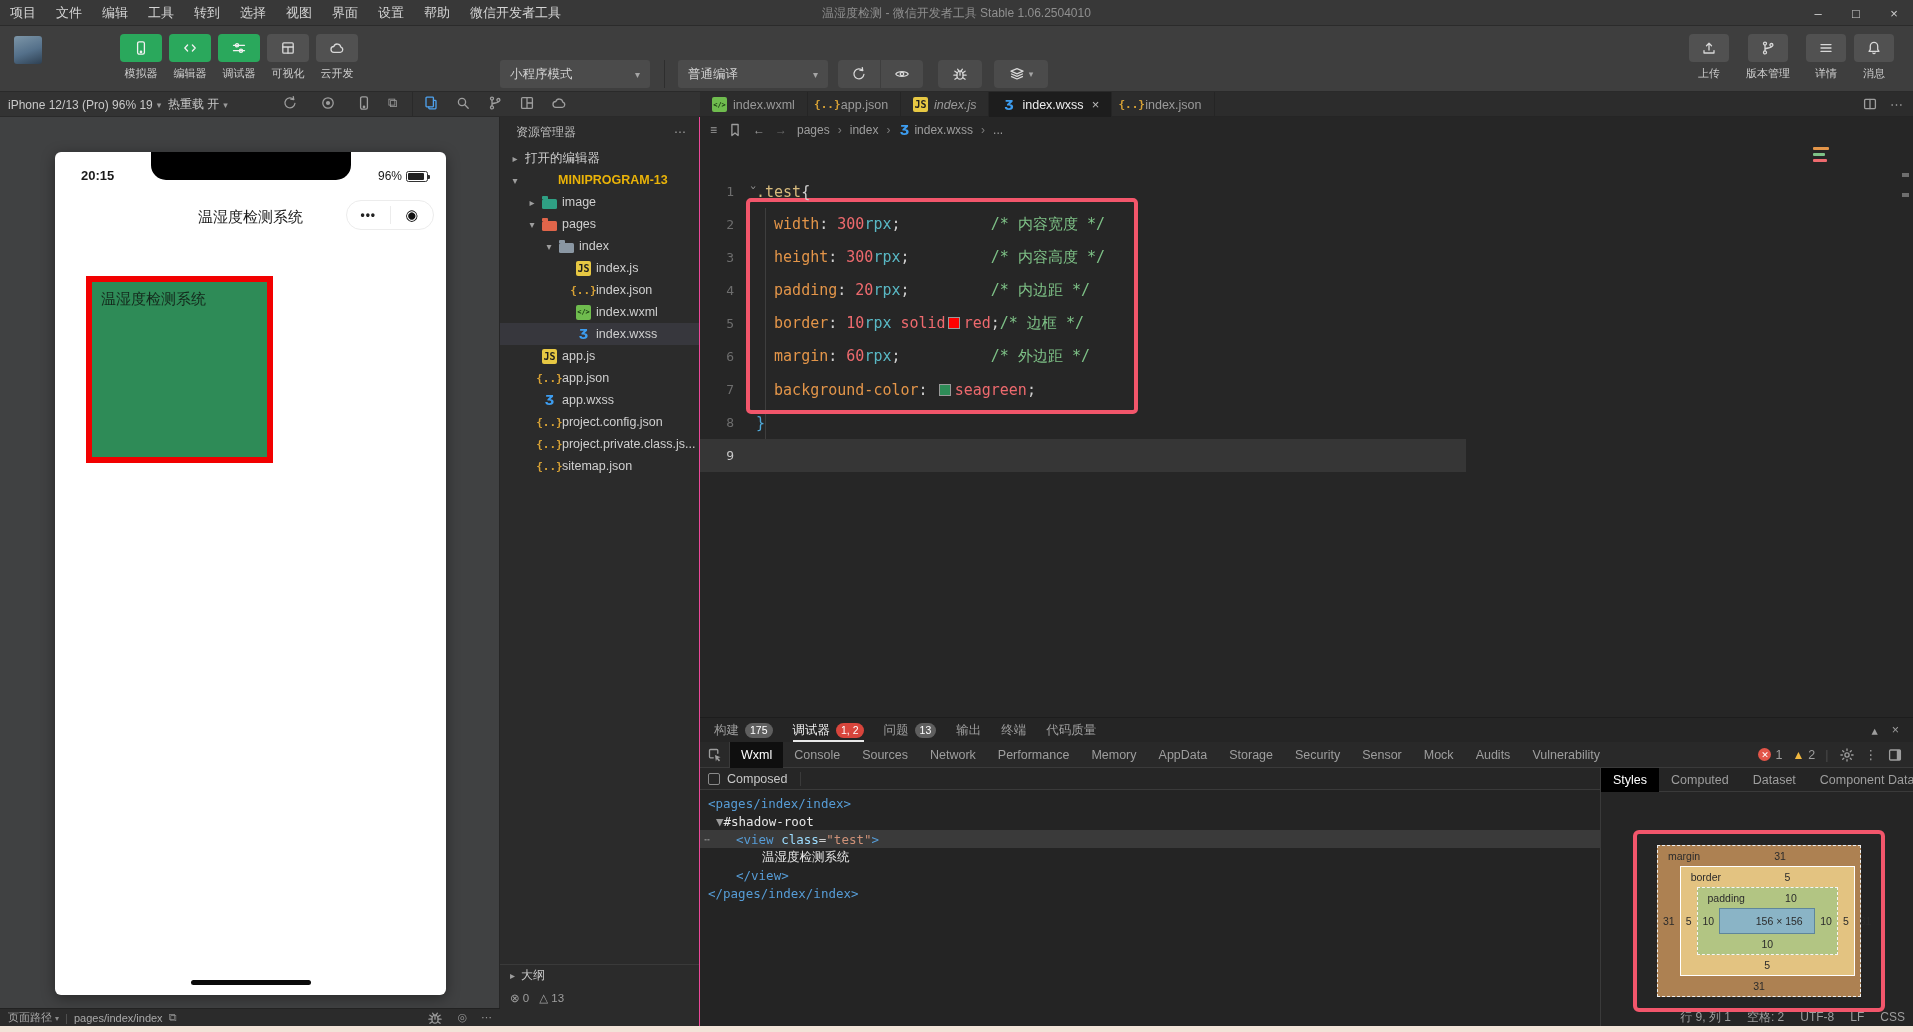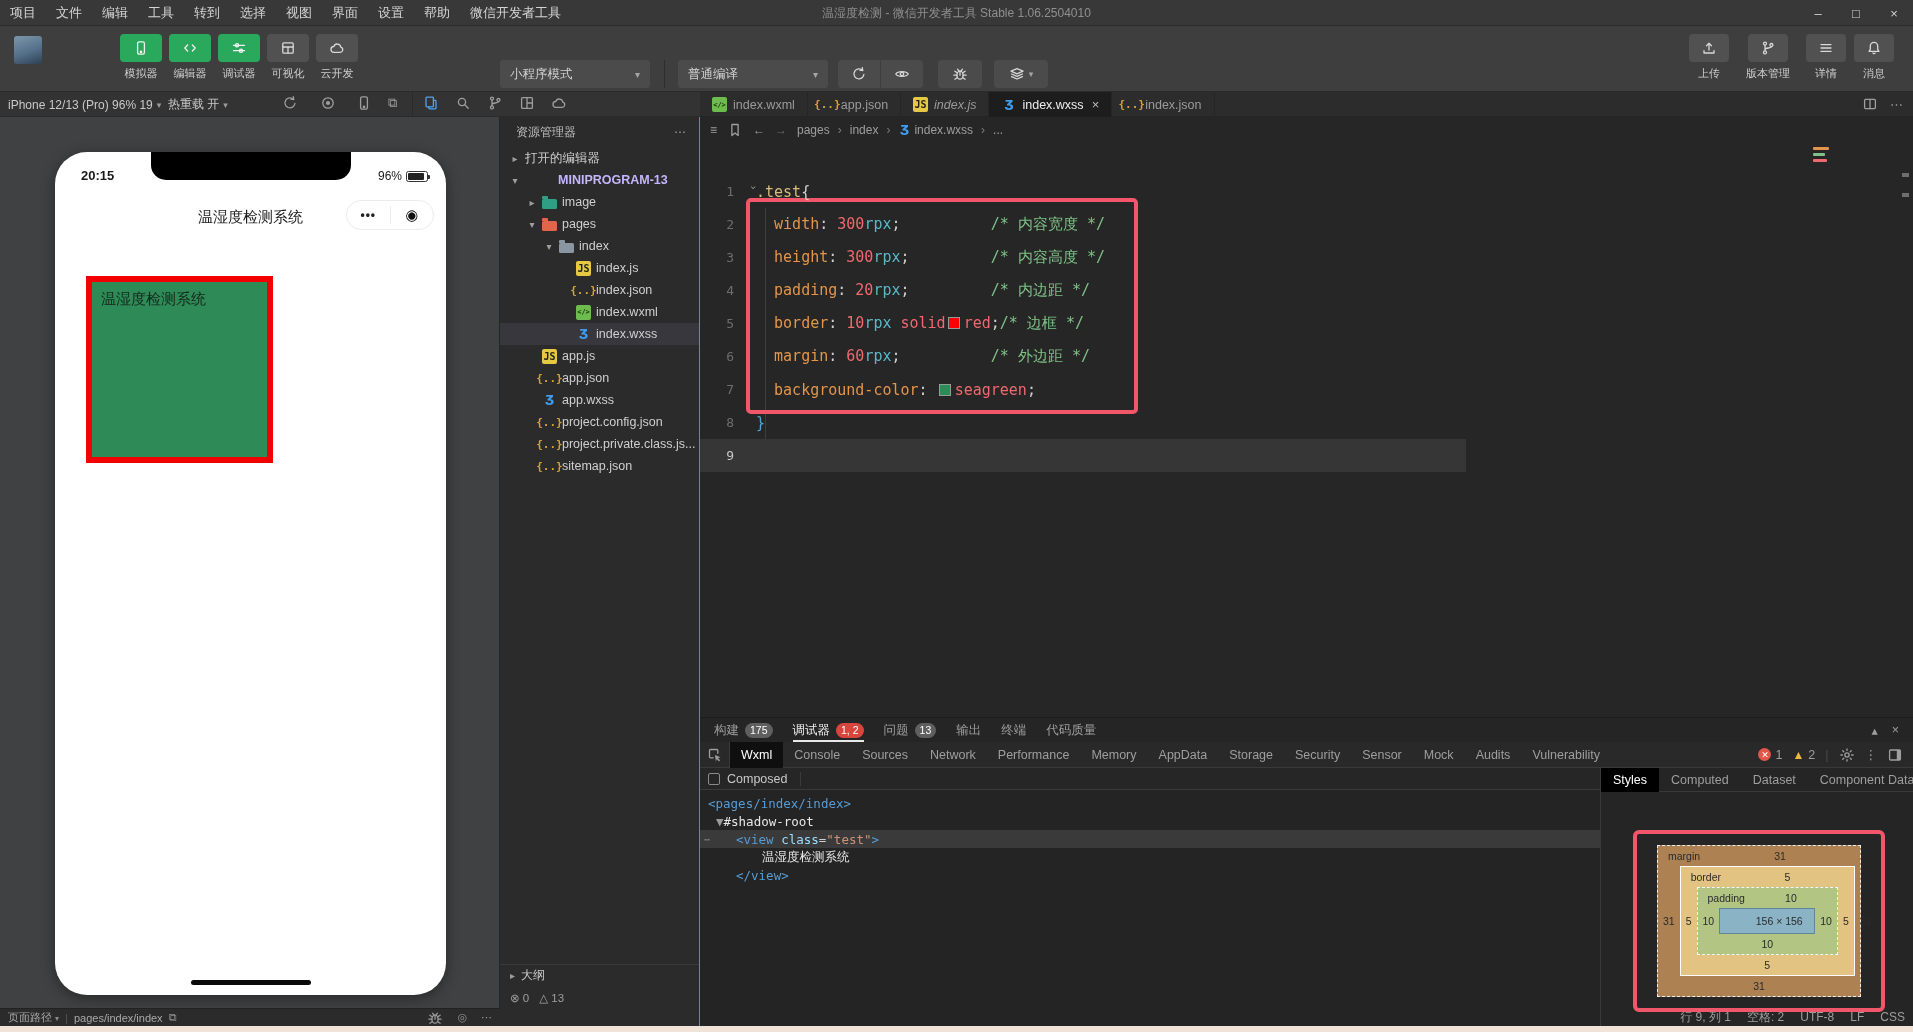--- a/index.html
+++ b/index.html
@@ -35,21 +35,21 @@
   .devbar .txt{position:absolute;top:0;height:25px;display:flex;align-items:center;color:#c9c9c9;font-size:12px;white-space:nowrap;}
   .devbar .ic{position:absolute;top:3px;color:#9e9e9e;}
   .tabsbar{left:700px;width:1213px;background:#2c2c2c;border-bottom:1px solid #252525;display:flex;}
   .etab{height:25px;display:flex;align-items:center;gap:6px;padding:0 12px;font-size:12.5px;color:#9a9a9a;border-right:1px solid #252525;white-space:nowrap;}
   .etab.active{background:#1d1d1d;color:#ededed;}
   .etab .x{color:#bdbdbd;margin-left:2px;font-size:13px;}
   .tabsbar-right{margin-left:auto;display:flex;align-items:center;gap:12px;padding-right:10px;color:#9e9e9e;}
 
   
   .sim{position:absolute;left:0;top:117px;width:500px;height:891px;background:#404142;border-right:1px solid #262626;}
-  .phone{position:absolute;left:55px;top:35px;width:391px;height:843px;background:#fff;border-radius:32px;box-shadow:0 3px 14px rgba(0,0,0,.4);}
+  .phone{position:absolute;left:55px;top:35px;width:391px;height:843px;background:#fff;border-radius:6px;box-shadow:0 3px 14px rgba(0,0,0,.4);}
   .notch{position:absolute;left:50%;top:0;transform:translateX(-50%);width:200px;height:28px;background:#000;border-radius:0 0 15px 15px;}
   .sim-time{position:absolute;left:26px;top:16px;font-size:13px;font-weight:bold;color:#1a1a1a;}
   .sim-batt{position:absolute;right:18px;top:17px;display:flex;align-items:center;gap:4px;font-size:12px;color:#1a1a1a;}
   .batt{position:relative;width:22px;height:11px;border:1px solid #333;border-radius:2.5px;}
   .batt::before{content:"";position:absolute;left:1px;top:1px;bottom:1px;width:16px;background:#222;border-radius:1px;}
   .batt::after{content:"";position:absolute;right:-3px;top:3px;width:2px;height:4px;background:#333;border-radius:0 1px 1px 0;}
   .nav-title{position:absolute;left:0;top:56px;width:100%;text-align:center;font-size:15px;color:#1b1b1b;}
   .capsule{position:absolute;right:12px;top:48px;width:88px;height:30px;border:1px solid #ececec;border-radius:16px;background:#fff;display:flex;align-items:center;}
   .capsule .dots{flex:1;text-align:center;color:#222;font-size:12px;letter-spacing:1px;font-weight:bold;}
   .capsule .sep{width:1px;height:18px;background:#ececec;}
@@ -440,21 +440,21 @@
       <span>资源管理器</span>
       <span class="kebab">⋯</span>
     </div>
     <div id="tree">
         <div class="trow" style="padding-left: 10px;">
           <span class="arr">▸</span>
           <span>打开的编辑器</span>
         </div>
         <div class="trow" style="padding-left: 10px;">
           <span class="arr">▾</span>
-          <span style="font-weight: bold; color: #c4b5fd; padding-left: 33px;">MINIPROGRAM-13</span>
+          <span style="font-weight: bold; color: #eab308; padding-left: 33px;">MINIPROGRAM-13</span>
         </div>
         <div class="trow" style="padding-left: 27px;">
           <span class="arr">▸</span>
           <span class="fold image"></span>
           <span>image</span>
         </div>
         <div class="trow" style="padding-left: 27px;">
           <span class="arr">▾</span>
           <span class="fold pages"></span>
           <span>pages</span>
@@ -655,20 +655,21 @@
         <span class="cbox"></span>
         <span>Composed</span>
         <span style="width:1px;height:14px;background:#3a3a3a;margin-left:6px"></span>
       </div>
       <div class="domtree" id="domtree">
           <div class="drow" style="padding-left: 8px;"><span class="d-tag">&lt;pages/index/index&gt;</span></div>
           <div class="drow" style="padding-left: 16px;"><span class="d-arr">▼</span><span class="d-txt">#shadow-root</span></div>
           <div class="drow selected" style="padding-left: 36px;"><span class="gutter-dots">⋯</span><span class="d-tag">&lt;view</span><span class="d-attr"> class</span><span class="d-eq">=</span><span class="d-str">"test"</span><span class="d-tag">&gt;</span></div>
           <div class="drow" style="padding-left: 62px;"><span class="d-txt">温湿度检测系统</span></div>
           <div class="drow" style="padding-left: 36px;"><span class="d-tag">&lt;/view&gt;</span></div>
+          <div class="drow" style="padding-left: 8px;"><span class="d-tag">&lt;/pages/index/index&gt;</span></div>
         </div>
 
     </div>
 
     <div class="stylespane">
       <div class="stabs" id="stabs">
           <span class="stab active">Styles</span>
           <span class="stab">Computed</span>
           <span class="stab">Dataset</span>
           <span class="stab">Component Data</span>

